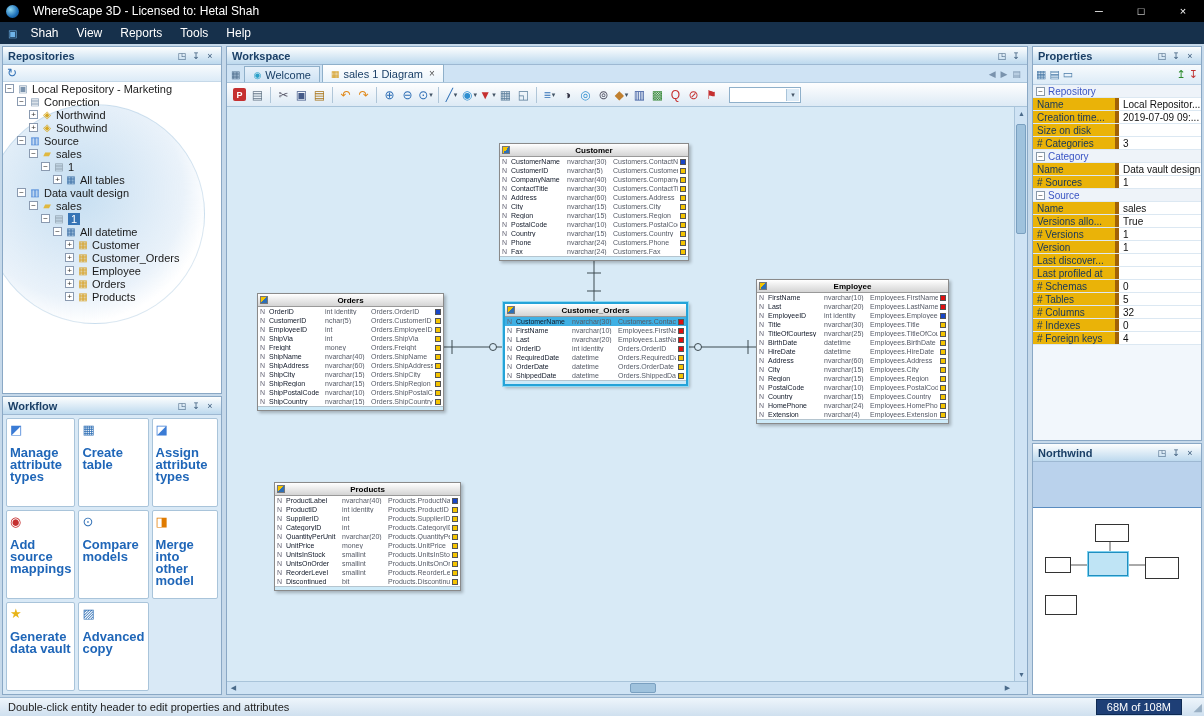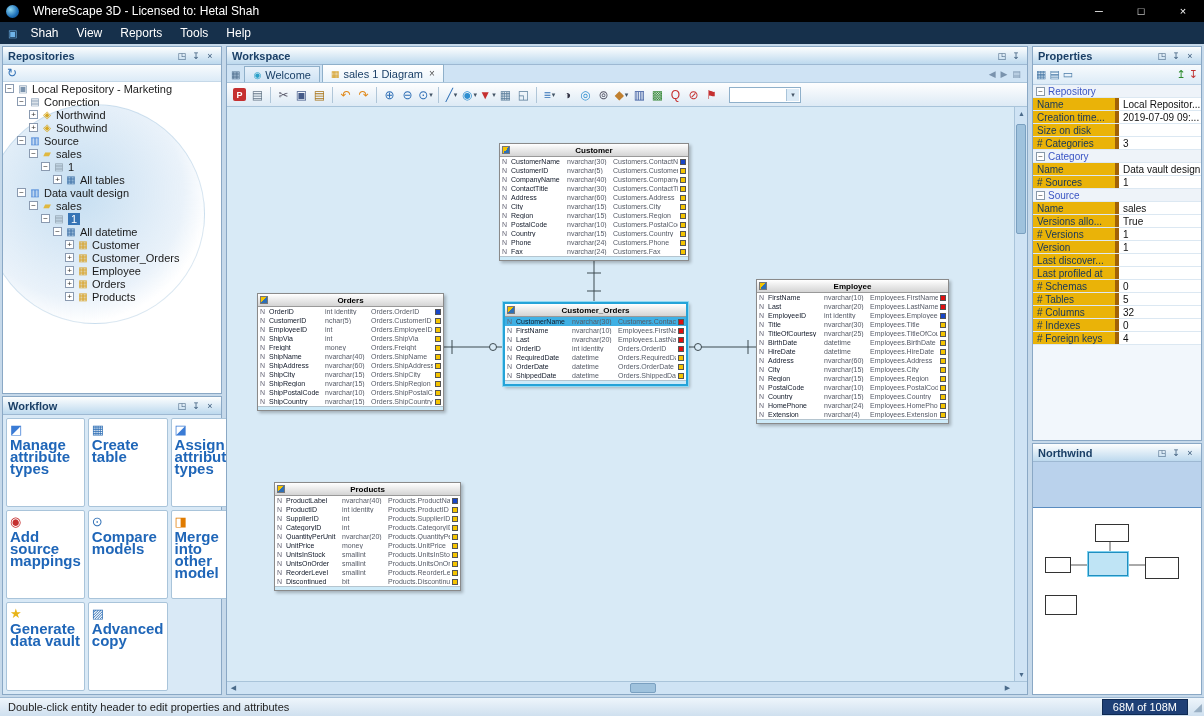--- a/index.html
+++ b/index.html
@@ -36,21 +36,21 @@
   .t-exp{width:9px;height:9px;border:1px solid #8a9ab0;background:#fff;font-size:8px;line-height:7px;display:inline-flex;align-items:center;justify-content:center;color:#333;margin-right:3px;flex:none;}
   .t-ic{width:12px;font-size:10px;line-height:12px;margin-right:3px;flex:none;text-align:center;}
   .t-lb{font-size:11px;color:#1a1a1a;}
   .t-lb.sel{background:#3674b5;color:#fff;padding:0 3px;}
 
   
   .panel.workflow{left:2px;top:396px;width:220px;height:299px;}
   .wf-grid{display:grid;grid-template-columns:repeat(3,1fr);grid-auto-rows:1fr;gap:3px;padding:3px;height:calc(100% - 18px);background:#d9e9f6;}
   .wf-cell{background:#fff;border:1px solid #a9c4da;border-radius:2px;padding:4px 3px;}
   .wf-icon{font-size:13px;line-height:14px;}
-  .wf-label{color:#1f66b8;font-weight:bold;font-size:15px;line-height:12px;margin-top:2px;}
+  .wf-label{color:#1f66b8;font-weight:bold;font-size:13px;line-height:12px;margin-top:10px;}
 
   
   .panel.workspace{left:226px;top:46px;width:802px;height:649px;display:flex;flex-direction:column;}
   .tabbar{height:18px;background:#cfe3f4;border-bottom:1px solid #a9c4da;display:flex;align-items:flex-end;padding:0 2px;flex:none;}
   .tab-left-ic{font-size:10px;color:#4a6a8a;margin:0 4px 2px 2px;}
   .tab-strip{display:flex;align-items:flex-end;height:100%;}
   .tab{display:flex;align-items:center;gap:4px;padding:0 8px;font-size:11px;color:#1a3f66;border:1px solid #8fb0ca;border-bottom:none;background:linear-gradient(#e7f1fa,#cfe3f4);margin-right:2px;height:16px;}
   .tab.active{background:linear-gradient(#ffffff,#eaf4fb);height:18px;}
   .tab-ic{font-size:9px;}
   .tab-x{font-size:10px;color:#555;margin-left:2px;}
@@ -107,21 +107,21 @@
   
   .panel.overview{left:1032px;top:443px;width:170px;height:252px;}
   .ov-body{position:relative;height:calc(100% - 18px);background:#fff;overflow:hidden;}
   .ov-viewport{position:absolute;left:0;top:0;width:100%;height:46px;background:rgba(118,166,218,.5);border-bottom:1px solid #5a8cc0;}
   .ov-box{position:absolute;border:1px solid #333;background:#fff;}
   .ov-box.sel{border-color:#1f8fc0;background:#bfe4f5;box-shadow:0 0 0 1px #7fd0ee;}
   .ov-lines{position:absolute;left:0;top:0;}
 
   
   .statusbar{position:absolute;left:0;top:697px;width:1204px;height:19px;background:linear-gradient(#eef5fb,#cfe0ef);border-top:1px solid #9db8d2;display:flex;align-items:center;font-size:11px;color:#222;padding-left:8px;}
-  .mem{margin-left:auto;margin-right:16px;background:#1e3f76;color:#fff;padding:1px 10px;font-size:11px;border:1px solid #0f2a52;}
+  .mem{margin-left:auto;margin-right:22px;background:#1e3f76;color:#fff;padding:1px 10px;font-size:11px;border:1px solid #0f2a52;}
   .grip{position:absolute;right:2px;bottom:2px;color:#9ab0c4;font-size:11px;}
 </style>
 </head>
 <body>
 
 <div class="titlebar">
   <div class="title-icon"></div>
   <div class="title-text">WhereScape 3D - Licensed to: Hetal Shah</div>
   <div class="win-controls">
       <div class="win-btn">─</div>

